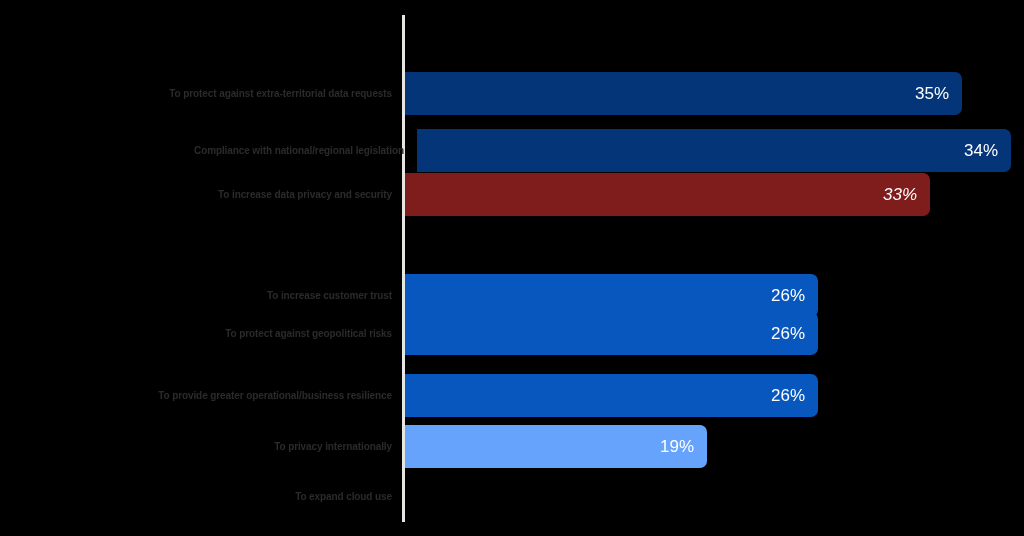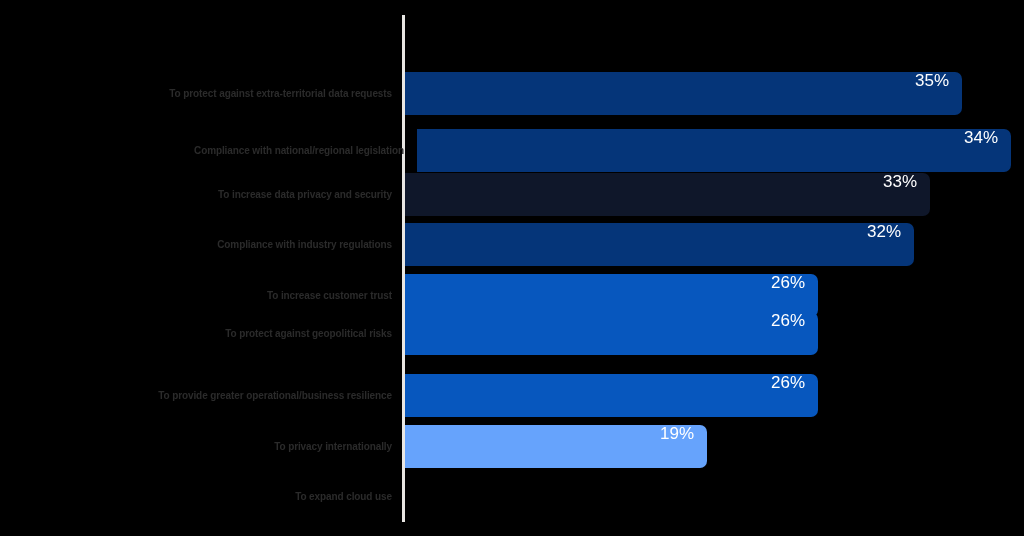--- a/index.html
+++ b/index.html
@@ -70,21 +70,21 @@
     top: 0;
     height: 43px;
   }
 
   .bar {
     height: 43px;
     border-top-right-radius: 7px;
     border-bottom-right-radius: 7px;
     box-sizing: border-box;
     display: flex;
-    align-items: flex-start;
+    align-items: center;
     justify-content: flex-end;
   }
 
   .bar-value {
     color: #ffffff;
     font-size: 17px;
     font-weight: normal;
     padding-right: 13px;
     white-space: nowrap;
     line-height: 1;
@@ -110,30 +110,22 @@
         <div class="cat-label">Compliance with national/regional legislation</div>
         <div class="bar-track">
           <div class="bar" style="width: 594px; background: rgb(5, 53, 121);">
             <span class="bar-value">34%</span>
           </div>
         </div>
       </div>
       <div class="bar-row" style="top: 172.8px;">
         <div class="cat-label">To increase data privacy and security</div>
         <div class="bar-track">
-          <div class="bar" style="width: 525px; background: #0f172a;">
+          <div class="bar" style="width: 525px; background: #7f1d1d; font-style: italic;">
             <span class="bar-value">33%</span>
-          </div>
-        </div>
-      </div>
-      <div class="bar-row" style="top: 223.2px;">
-        <div class="cat-label">Compliance with industry regulations</div>
-        <div class="bar-track">
-          <div class="bar" style="width: 509px; background: rgb(5, 53, 121);">
-            <span class="bar-value">32%</span>
           </div>
         </div>
       </div>
       <div class="bar-row" style="top: 273.6px; padding-left: 6px;">
         <div class="cat-label">To increase customer trust</div>
         <div class="bar-track">
           <div class="bar" style="width: 413px; background: rgb(7, 87, 190);">
             <span class="bar-value">26%</span>
           </div>
         </div>

